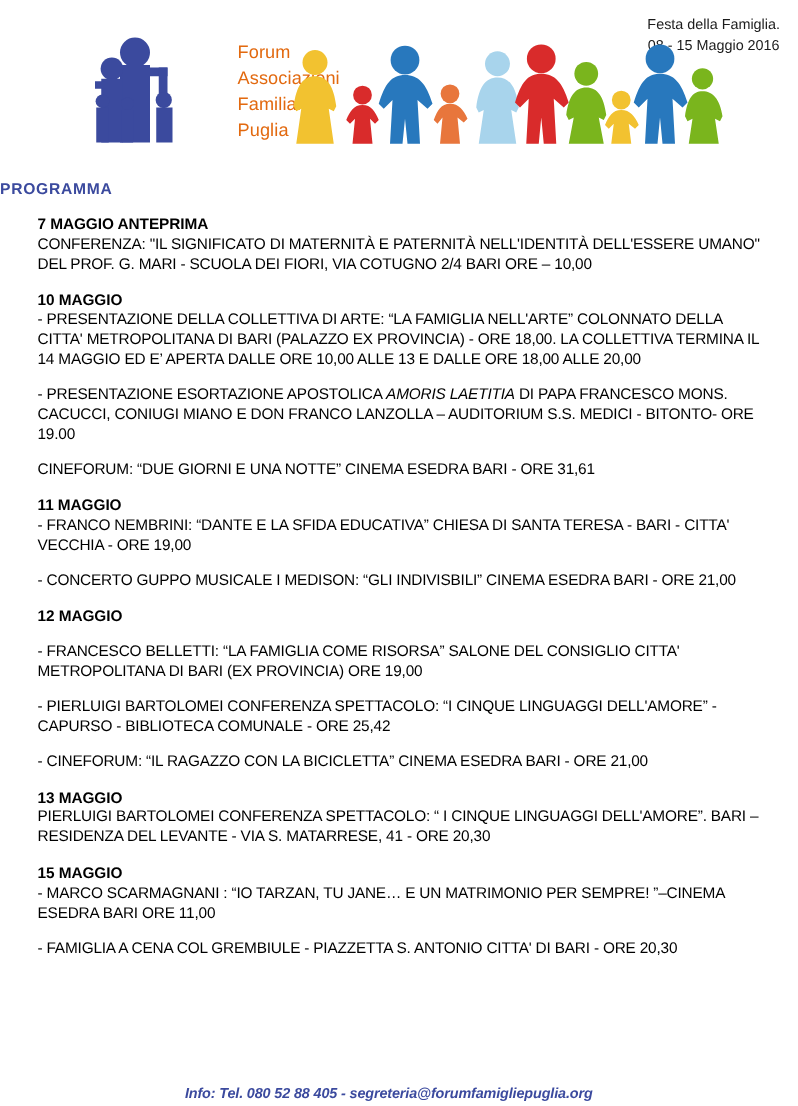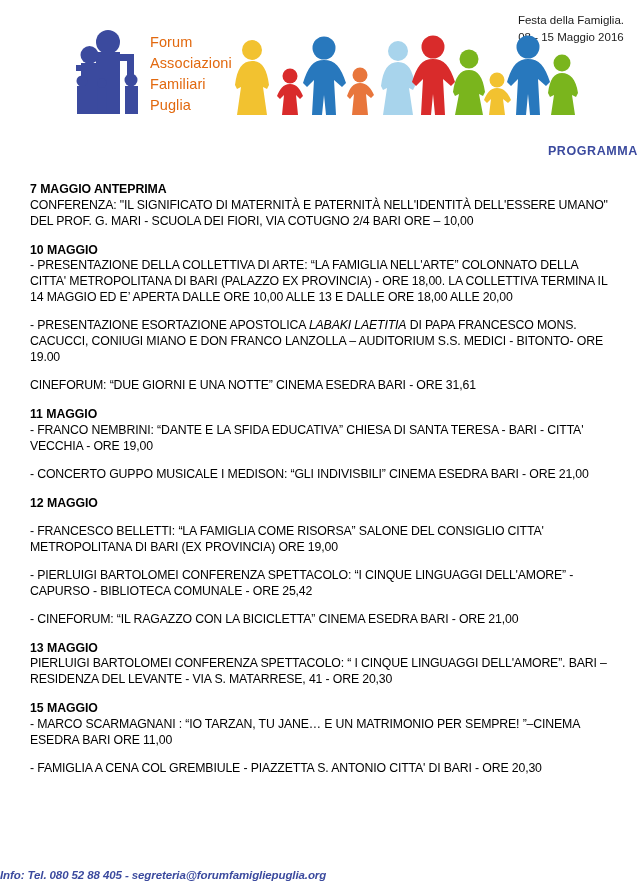--- a/index.html
+++ b/index.html
@@ -22,20 +22,21 @@
     height: 128px;
     width: 638px;
   }
 
   .logo-block {
     position: absolute;
     left: 74px;
     top: 28px;
     display: flex;
     align-items: flex-start;
+    gap: 40px;
   }
   .logo-mark {
     width: 68px;
     height: 90px;
     flex: 0 0 auto;
   }
   .logo-words {
     margin-left: 8px;
     padding-top: 4px;
     display: flex;
@@ -64,32 +65,32 @@
   .people {
     position: absolute;
     left: 232px;
     top: 33px;
     width: 352px;
     height: 92px;
   }
 
   
   .programma {
-    text-align: right;
+    text-align: left;
     color: #3b4a9e;
     font-weight: bold;
     font-size: 12.5px;
     letter-spacing: 0.6px;
     margin-top: 16px;
   }
 
   
   .program {
     padding: 0 30px 0 30px;
-    margin-top: 24px;
+    margin-top: 14px;
   }
   .day {
     margin-bottom: 0;
   }
   .day-title {
     font-weight: bold;
     font-size: 12.3px;
     line-height: 1.28;
     margin: 0;
     padding: 0;
@@ -111,20 +112,21 @@
   .entry em {
     font-style: italic;
   }
 
   
   .footer {
     position: absolute;
     left: 0;
     bottom: 4px;
     width: 622px;
+    text-align: center;
     color: #3b4a9e;
     font-weight: bold;
     font-style: italic;
     font-size: 11.5px;
     letter-spacing: -0.1px;
   }
 </style>
 </head>
 <body>
 
@@ -220,21 +222,21 @@
 
   <div class="day">
     <div class="day-title">7 MAGGIO ANTEPRIMA</div>
     <div class="entry">CONFERENZA: "IL SIGNIFICATO DI MATERNITÀ E PATERNITÀ NELL'IDENTITÀ DELL'ESSERE UMANO" DEL PROF. G. MARI - SCUOLA DEI FIORI, VIA COTUGNO 2/4 BARI ORE – 10,00</div>
   </div>
 
 
   <div class="day gap">
     <div class="day-title">10 MAGGIO</div>
     <div class="entry">- PRESENTAZIONE DELLA COLLETTIVA DI ARTE: “LA FAMIGLIA NELL'ARTE” COLONNATO DELLA CITTA' METROPOLITANA DI BARI (PALAZZO EX PROVINCIA) - ORE 18,00. LA COLLETTIVA TERMINA IL 14 MAGGIO ED E’ APERTA DALLE ORE 10,00 ALLE 13 E DALLE ORE 18,00 ALLE 20,00</div>
-    <div class="entry spaced"><span>- PRESENTAZIONE ESORTAZIONE APOSTOLICA </span><em>LABAKI LAETITIA</em><span> DI PAPA FRANCESCO MONS. CACUCCI, CONIUGI MIANO E DON FRANCO LANZOLLA – AUDITORIUM S.S. MEDICI - BITONTO- ORE 19.00</span></div>
+    <div class="entry spaced"><span>- PRESENTAZIONE ESORTAZIONE APOSTOLICA </span><em>AMORIS LAETITIA</em><span> DI PAPA FRANCESCO MONS. CACUCCI, CONIUGI MIANO E DON FRANCO LANZOLLA – AUDITORIUM S.S. MEDICI - BITONTO- ORE 19.00</span></div>
     <div class="entry spaced">CINEFORUM: “DUE GIORNI E UNA NOTTE” CINEMA ESEDRA BARI - ORE 31,61</div>
   </div>
 
   <div class="day gap">
     <div class="day-title">11 MAGGIO</div>
     <div class="entry">- FRANCO NEMBRINI: “DANTE E LA SFIDA EDUCATIVA” CHIESA DI SANTA TERESA - BARI - CITTA' VECCHIA - ORE 19,00</div>
     <div class="entry spaced">- CONCERTO GUPPO MUSICALE I MEDISON: “GLI INDIVISBILI” CINEMA ESEDRA BARI - ORE 21,00</div>
   </div>
 
   <div class="day gap">

